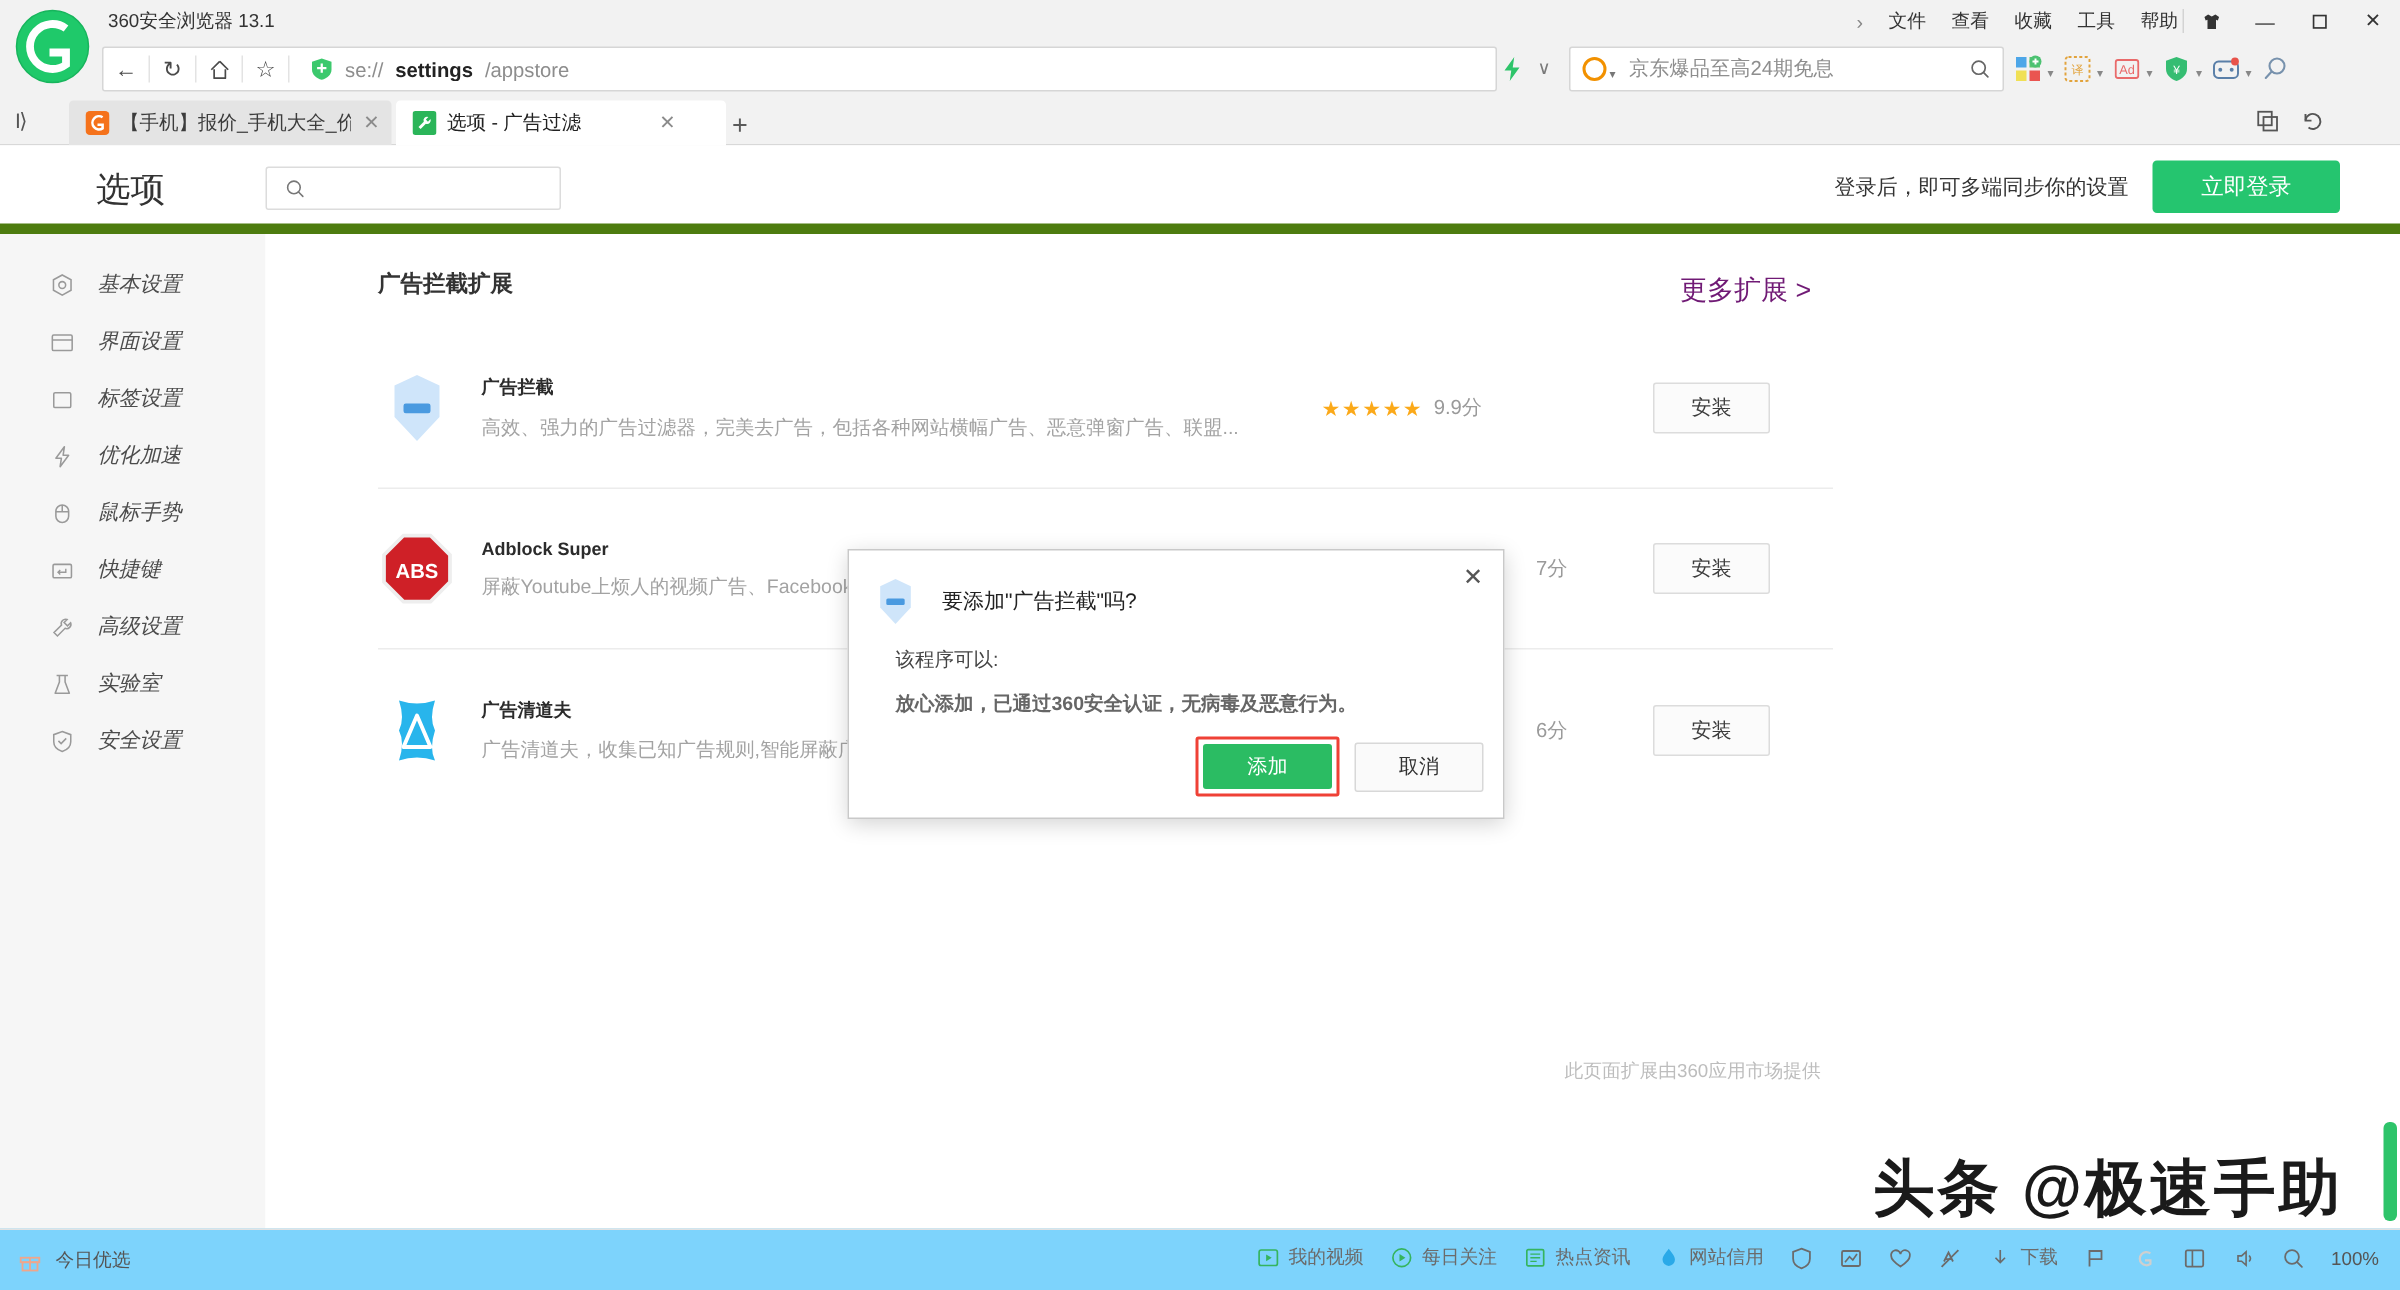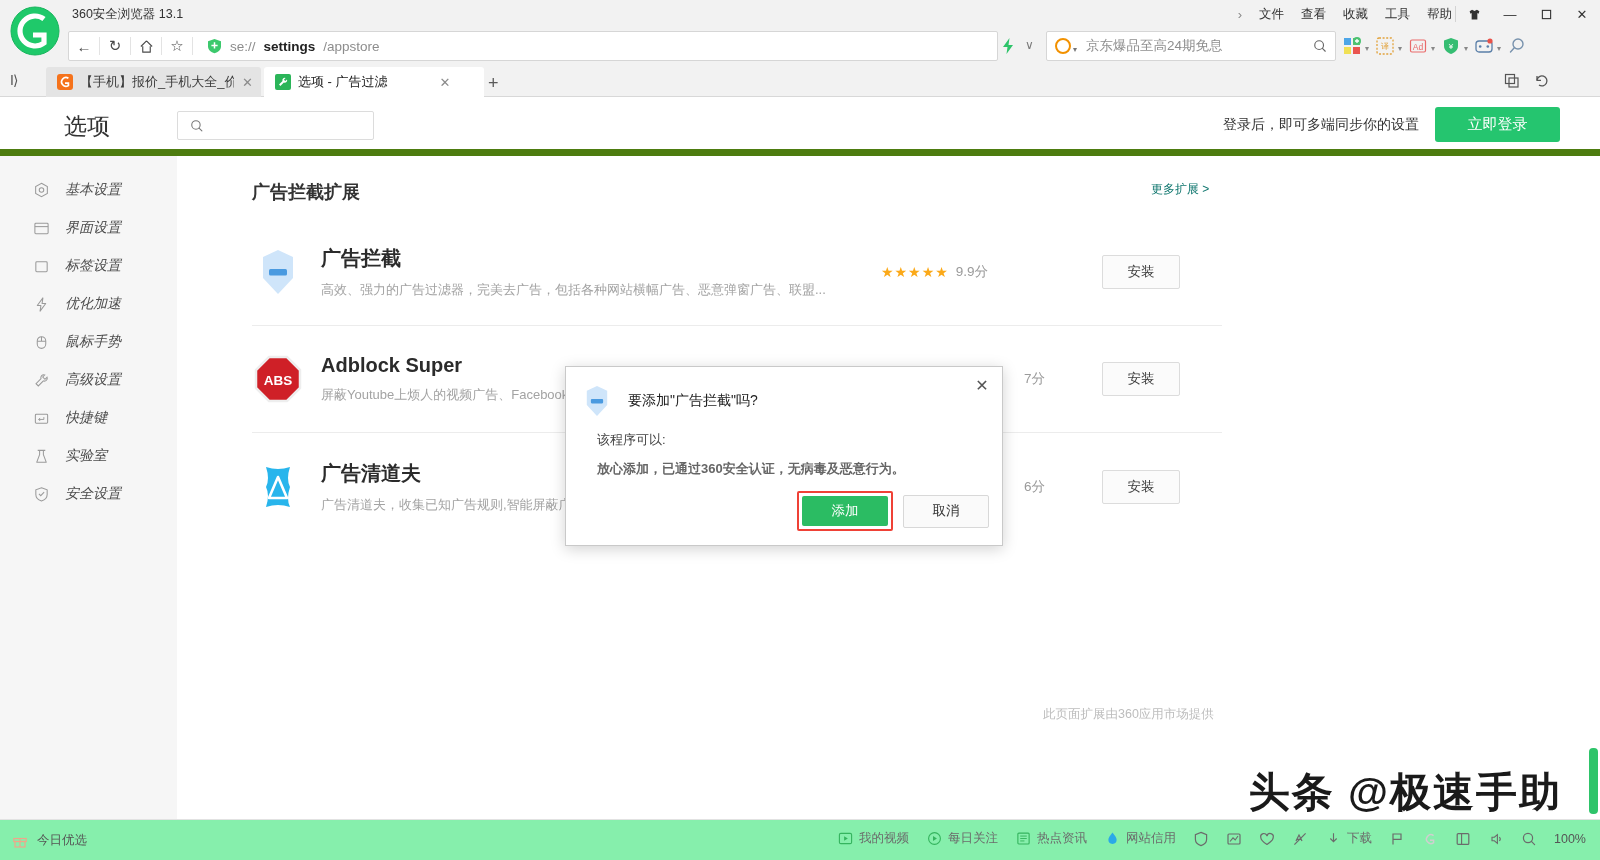--- a/index.html
+++ b/index.html
@@ -178,38 +178,38 @@
   }
   #sidebar-list { padding-top: 15px; font-style: italic; }
 
   
   #content {
     position: absolute; left: 177px; top: 59px; width: 1423px; height: 663px;
     background: #fff;
   }
   #sec-title {
     position: absolute; left: 75px; top: 24px;
-    font-size: 18px; color: #333; font-weight: bold;
+    font-size: 15px; color: #333; font-weight: bold;
   }
   #more-ext {
-    position: absolute; left: 974px; top: 25px;
-    font-size: 12px; color: #0f766e; cursor: pointer;
+    position: absolute; left: 943px; top: 25px;
+    font-size: 18px; color: #701a75; cursor: pointer;
   }
   .ext-row {
     position: absolute; left: 75px; width: 970px; height: 107px;
     border-bottom: 1px solid #ececec;
     display: flex; align-items: center;
   }
   .ext-row.last { border-bottom: 0; }
   .ext-icon-box {
     width: 51px; height: 51px; flex: 0 0 auto; margin-right: 18px;
     display: flex; align-items: center; justify-content: center;
   }
   .ext-info { width: 560px; }
-  .ext-name { font-size: 20px; color: #2b2b2b; font-weight: bold; margin-bottom: 9px; }
+  .ext-name { font-size: 12px; color: #2b2b2b; font-weight: bold; margin-bottom: 9px; }
   .ext-desc { font-size: 13px; color: #a3a3a3; white-space: nowrap; overflow: hidden; text-overflow: ellipsis; }
   .ext-rate {
     width: 175px; display: flex; align-items: center; gap: 7px;
     font-size: 13.5px; color: #9a9a9a;
   }
   .stars { color: #fba919; font-size: 14px; letter-spacing: 1px; }
   .ext-install {
     width: 78px; height: 34px; border: 1px solid #dcdcdc; background: #fbfbfb;
     font-size: 13.5px; color: #3c3c3c; border-radius: 2px;
     font-family: inherit; cursor: pointer; margin-left: 46px;
@@ -269,21 +269,21 @@
     text-shadow: 2px 2px 0 #fff, -2px -2px 0 #fff, 2px -2px 0 #fff, -2px 2px 0 #fff;
   }
   #scrollbar {
     position: absolute; right: 2px; top: 748px; width: 9px; height: 66px;
     background: #2ec46a; border-radius: 4px;
   }
 
   
   #statusbar {
     position: absolute; left: 0; top: 819px; width: 1600px; height: 41px;
-    background: #86efac; border-top: 1px solid #e2e2e2;
+    background: #7dd3fc; border-top: 1px solid #e2e2e2;
   }
   #status-left {
     position: absolute; left: 12px; top: 12px;
     display: flex; align-items: center; gap: 9px;
     font-size: 12.5px; color: #555;
   }
   #status-right {
     position: absolute; right: 14px; top: 10px;
     display: flex; align-items: center; gap: 17px;
     font-size: 12.5px; color: #6b6b6b;
@@ -531,33 +531,33 @@
           <svg width="17" height="17" viewBox="0 0 18 18">
               <rect x="4.5" y="2.8" width="9" height="12.4" rx="4.5" fill="none" stroke="#9a9a9a" stroke-width="1.1"></rect>
               <path d="M4.5 7.6 H13.5 M9 2.8 V7.6" stroke="#9a9a9a" stroke-width="1.1"></path>
             </svg>
         </span>
         <span>鼠标手势</span>
       </div>
       <div class="side-item">
         <span class="side-ico">
           <svg width="17" height="17" viewBox="0 0 18 18">
-              <path d="M12.4 3.2 a3 3 0 0 0-3.9 3.9 L3.2 12.4 l2.4 2.4 L11 9.4 a3 3 0 0 0 3.9-3.9 L12.7 7.7 L10.3 5.3 Z" fill="none" stroke="#9a9a9a" stroke-width="1.1"></path>
-            </svg>
-        </span>
-        <span>高级设置</span>
-      </div>
-      <div class="side-item">
-        <span class="side-ico">
-          <svg width="17" height="17" viewBox="0 0 18 18">
               <rect x="2.5" y="4.5" width="13" height="9.5" rx="1" fill="none" stroke="#9a9a9a" stroke-width="1.1"></rect>
               <path d="M11.5 7.5 V10 H6 M7.6 8.4 L6 10 L7.6 11.6" fill="none" stroke="#9a9a9a" stroke-width="1"></path>
             </svg>
         </span>
         <span>快捷键</span>
+      </div>
+      <div class="side-item">
+        <span class="side-ico">
+          <svg width="17" height="17" viewBox="0 0 18 18">
+              <path d="M12.4 3.2 a3 3 0 0 0-3.9 3.9 L3.2 12.4 l2.4 2.4 L11 9.4 a3 3 0 0 0 3.9-3.9 L12.7 7.7 L10.3 5.3 Z" fill="none" stroke="#9a9a9a" stroke-width="1.1"></path>
+            </svg>
+        </span>
+        <span>高级设置</span>
       </div>
       <div class="side-item">
         <span class="side-ico">
           <svg width="17" height="17" viewBox="0 0 18 18">
               <path d="M5 2.5 H13 M7 2.5 V7 L4 15 H14 L11 7 V2.5" fill="none" stroke="#9a9a9a" stroke-width="1.1" stroke-linejoin="round"></path>
             </svg>
         </span>
         <span>实验室</span>
       </div>
       <div class="side-item">

